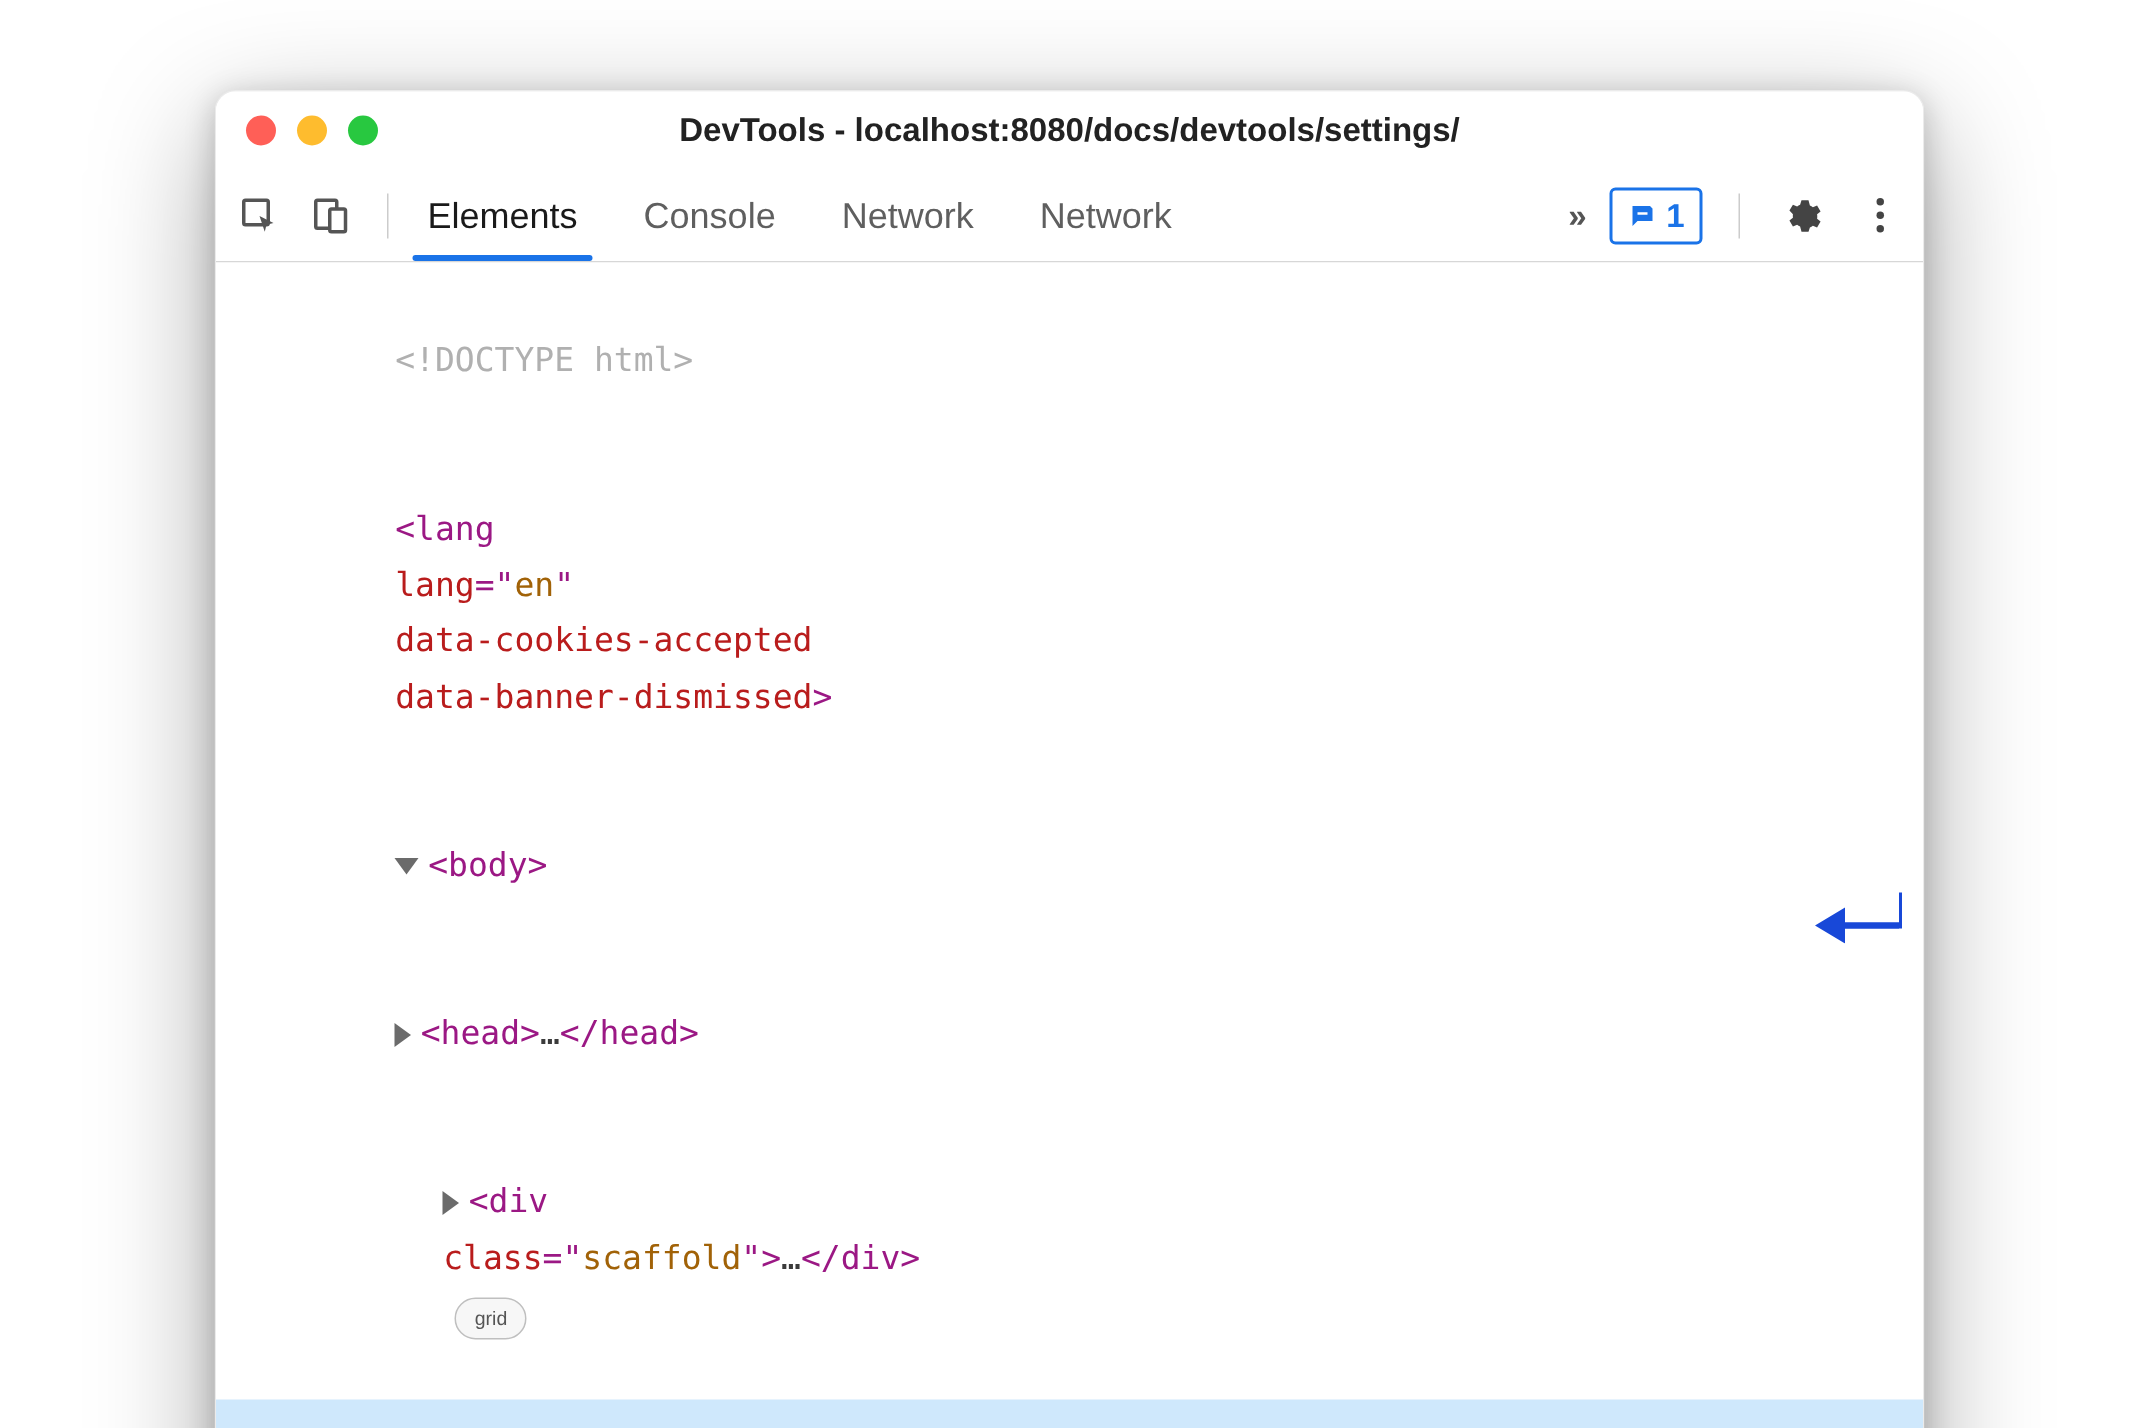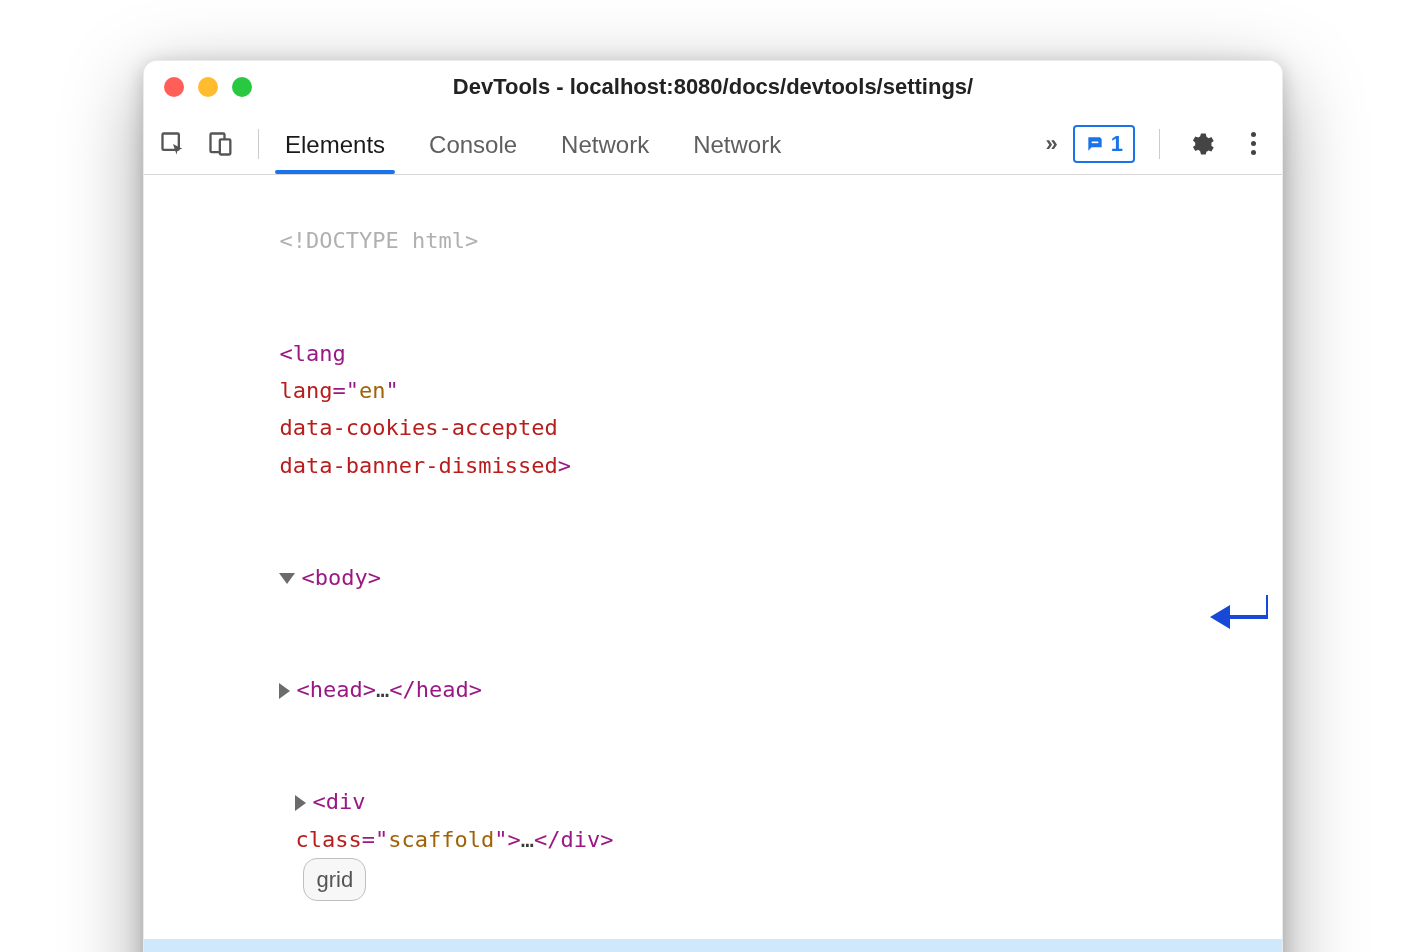--- a/index.html
+++ b/index.html
@@ -78,35 +78,35 @@
 
 .elements-panel {
   font-family: ui-monospace, "SF Mono", Menlo, Consolas, monospace;
   font-size: 22px;
   line-height: 1.7;
   padding: 10px 0 18px;
   background:#fff;
   position:relative;
 }
 .code-line { padding: 0 18px; white-space: pre-wrap; position:relative; }
-.indent1 { padding-left: 56px; }
+.indent1 { padding-left: 40px; }
 .indent2 { padding-left: 72px; }
 .line-selected { background:#cfe8fc; }
 .tri { display:inline-block; width:0; height:0; margin-right:6px; vertical-align:middle; }
 .tri-right { border-top:8px solid transparent; border-bottom:8px solid transparent; border-left:11px solid #6b6b6b; }
 .tri-down { border-left:8px solid transparent; border-right:8px solid transparent; border-top:11px solid #6b6b6b; }
 .tok-doctype { color:#b0b0b0; }
 .tok-tag { color:#9b1884; }
 .tok-attrname { color:#b91c1c; }
 .tok-attrval { color:#a16207; }
 .tok-punct { color:#9b1884; }
 .tok-ellipsis { color:#3b3b3b; }
 .badge-grid {
   display:inline-block; font-family:-apple-system, Arial, sans-serif;
-  font-size:22px; color:#555; border:1px solid #bfbfbf; border-radius:14px;
+  font-size:13px; color:#555; border:1px solid #bfbfbf; border-radius:14px;
   padding:2px 12px; margin-left:8px; background:#f7f7f7;
 }
 .arrow-indicator {
   position:absolute; right:14px; top:418px;
   width:60px; height:36px;
 }
 .arrow-indicator svg { width:100%; height:100%; }
 </style>
 </head>
 <body>

